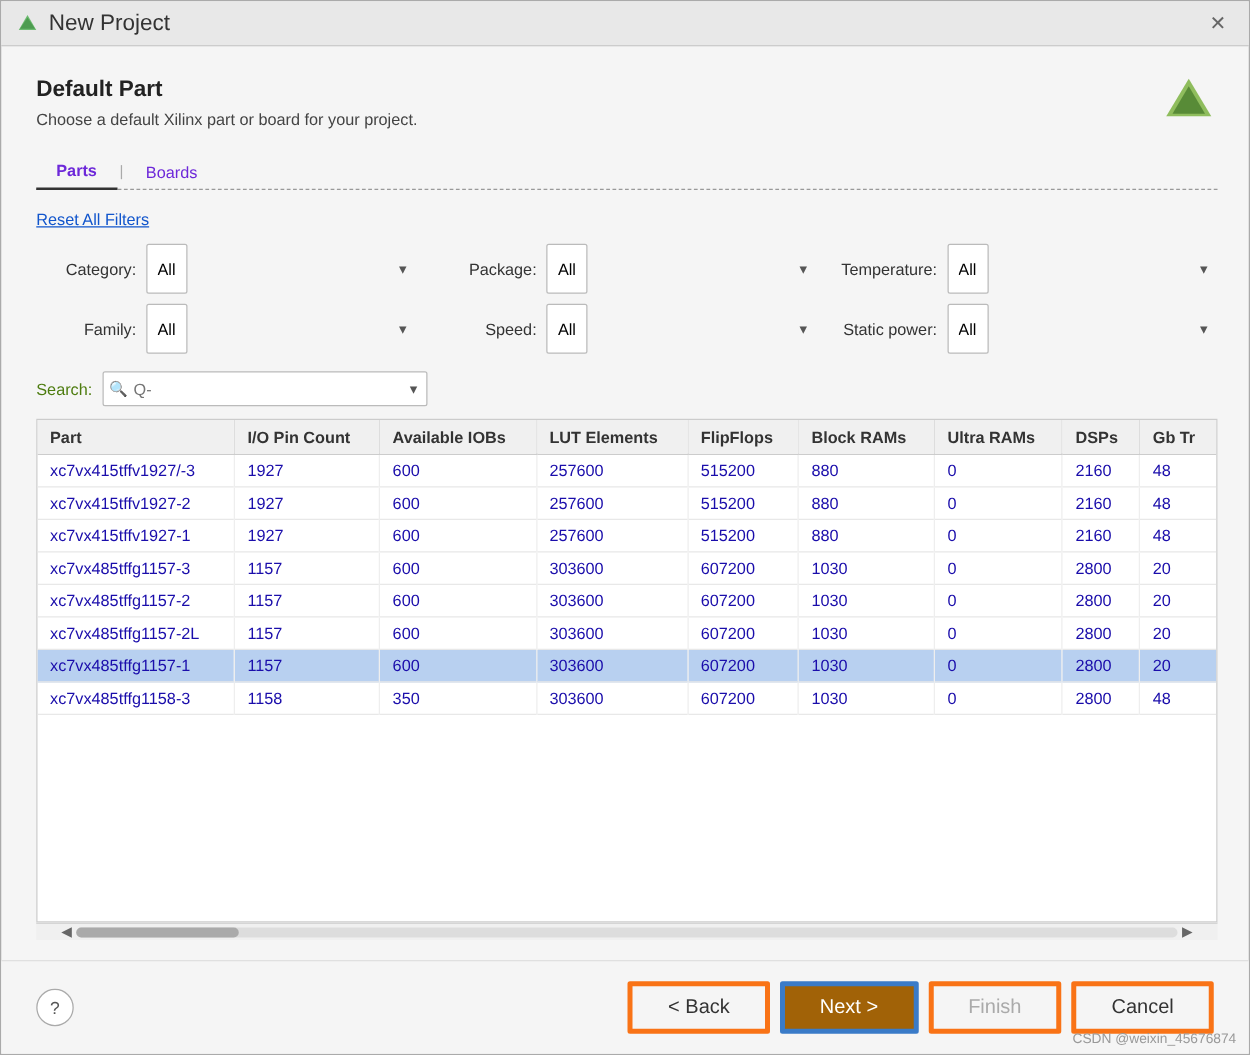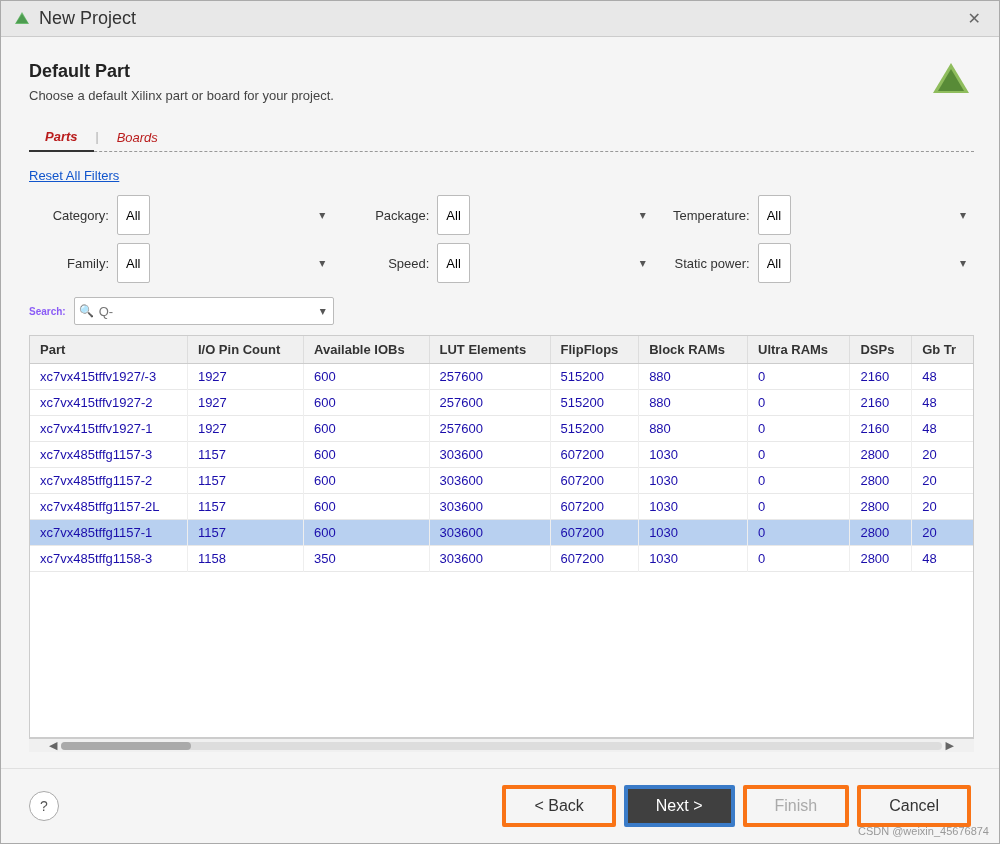--- a/index.html
+++ b/index.html
@@ -83,24 +83,23 @@
     .tabs {
       display: flex;
       align-items: flex-end;
       border-bottom: 1px dashed #999;
       margin-bottom: 16px;
     }
     .tab {
       padding: 6px 16px;
       cursor: pointer;
       font-size: 13px;
-      color: #b91c1c;
+      color: #6d28d9;
       border: none;
       background: none;
-      font-style: italic;
     }
     .tab.active {
       font-weight: 600;
       border-bottom: 2px solid #333;
       margin-bottom: -1px;
     }
     .tab-separator {
       color: #aaa;
       font-size: 12px;
       padding: 0 2px;
@@ -158,23 +157,22 @@
       font-size: 12px;
     }
     
     .search-row {
       display: flex;
       align-items: center;
       gap: 8px;
       margin-bottom: 10px;
     }
     .search-label {
-      font-size: 10px;
-      color: #8b5cf6;
-      font-weight: bold;
+      font-size: 13px;
+      color: #4d7c0f;
     }
     .search-wrapper {
       position: relative;
       width: 260px;
     }
     .search-input {
       width: 100%;
       padding: 4px 8px 4px 24px;
       border: 1px solid #bbb;
       font-size: 13px;
@@ -306,21 +304,21 @@
     .btn {
       padding: 8px 28px;
       border: 4px solid #f97316;
       background: #f5f5f5;
       font-size: 16px;
       cursor: pointer;
       border-radius: 2px;
       color: #333;
     }
     .btn.primary {
-      background: #404040;
+      background: #a16207;
       color: #fff;
       border-color: #3a7bc8;
     }
     .btn.disabled {
       color: #aaa;
       cursor: default;
     }
     .watermark {
       position: absolute;
       bottom: 6px;

